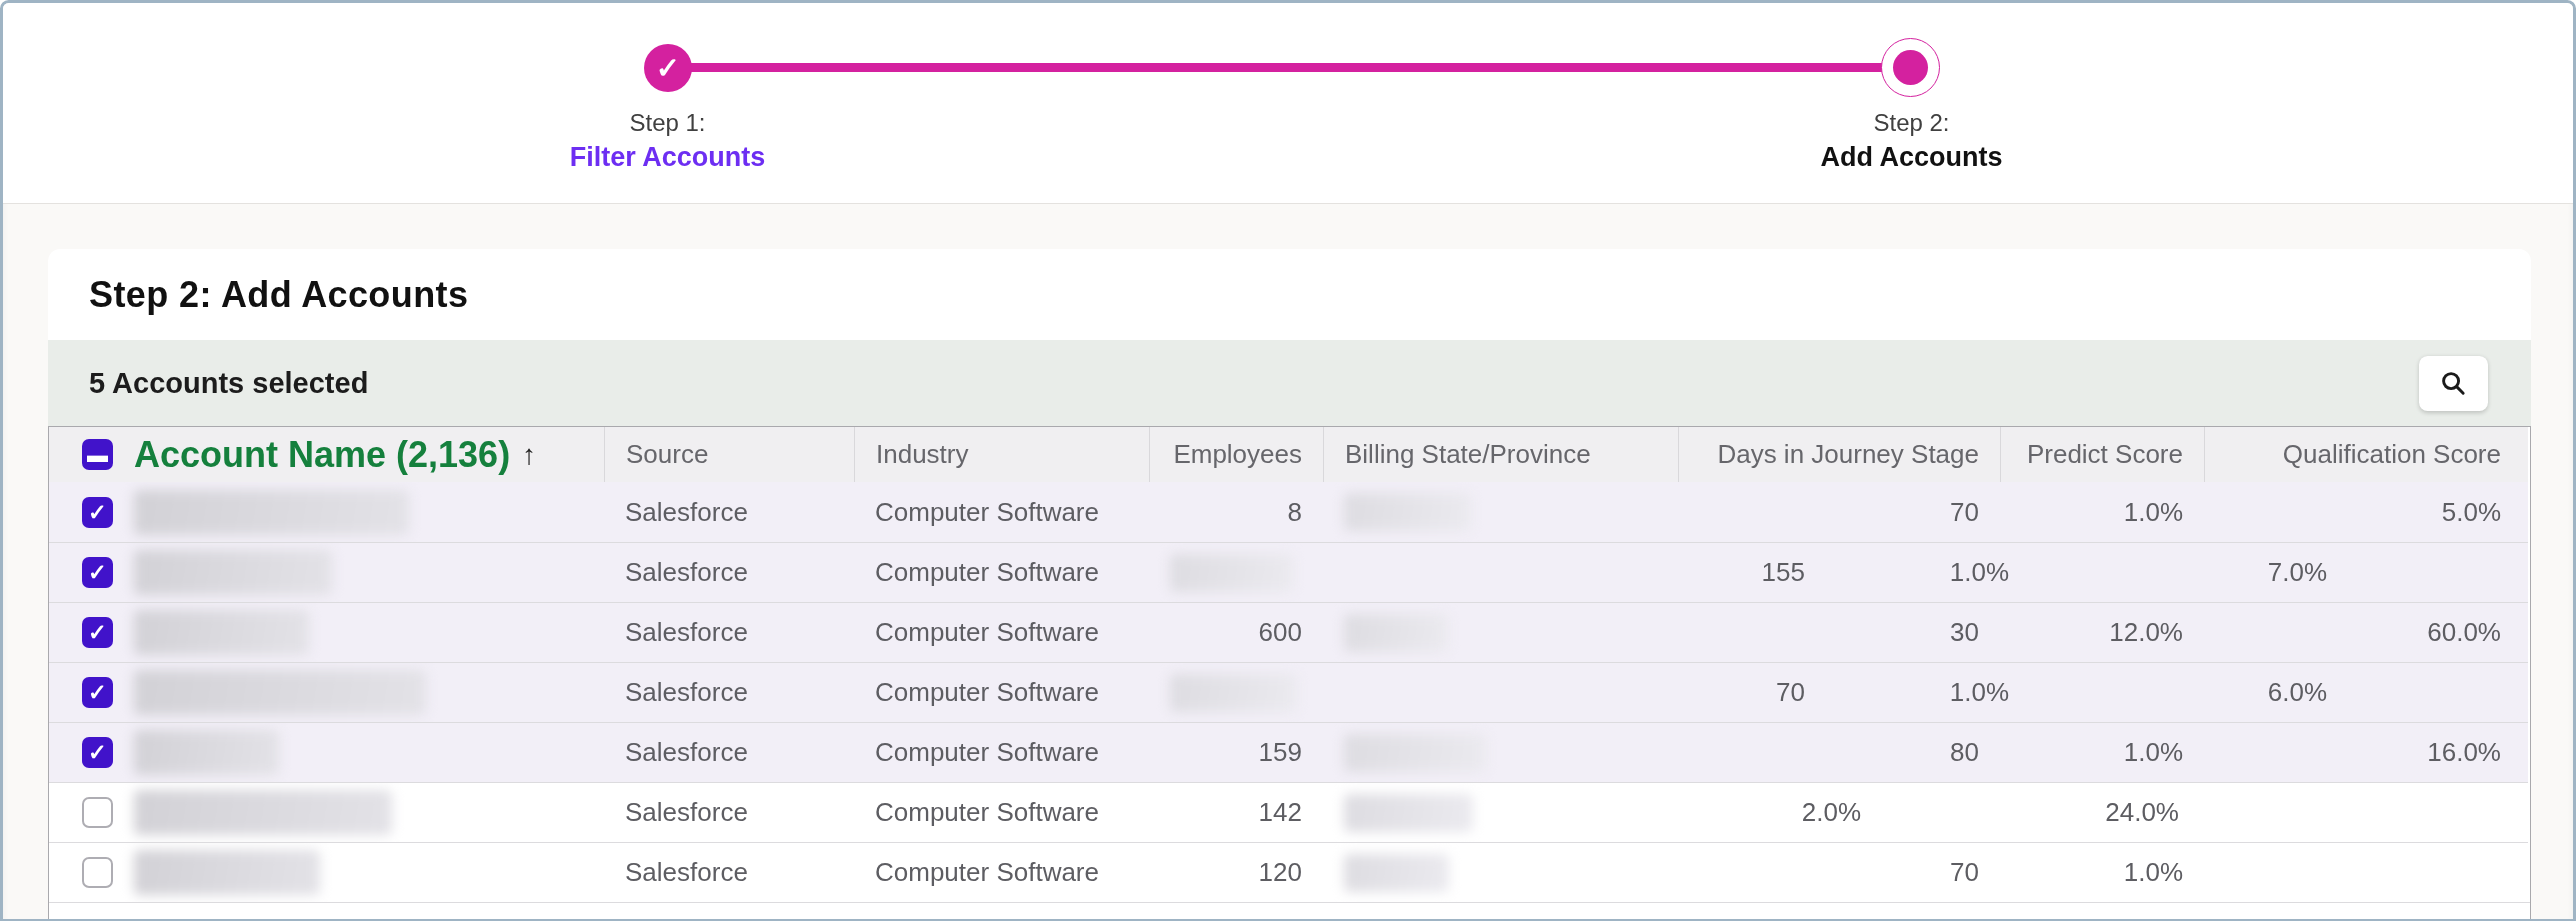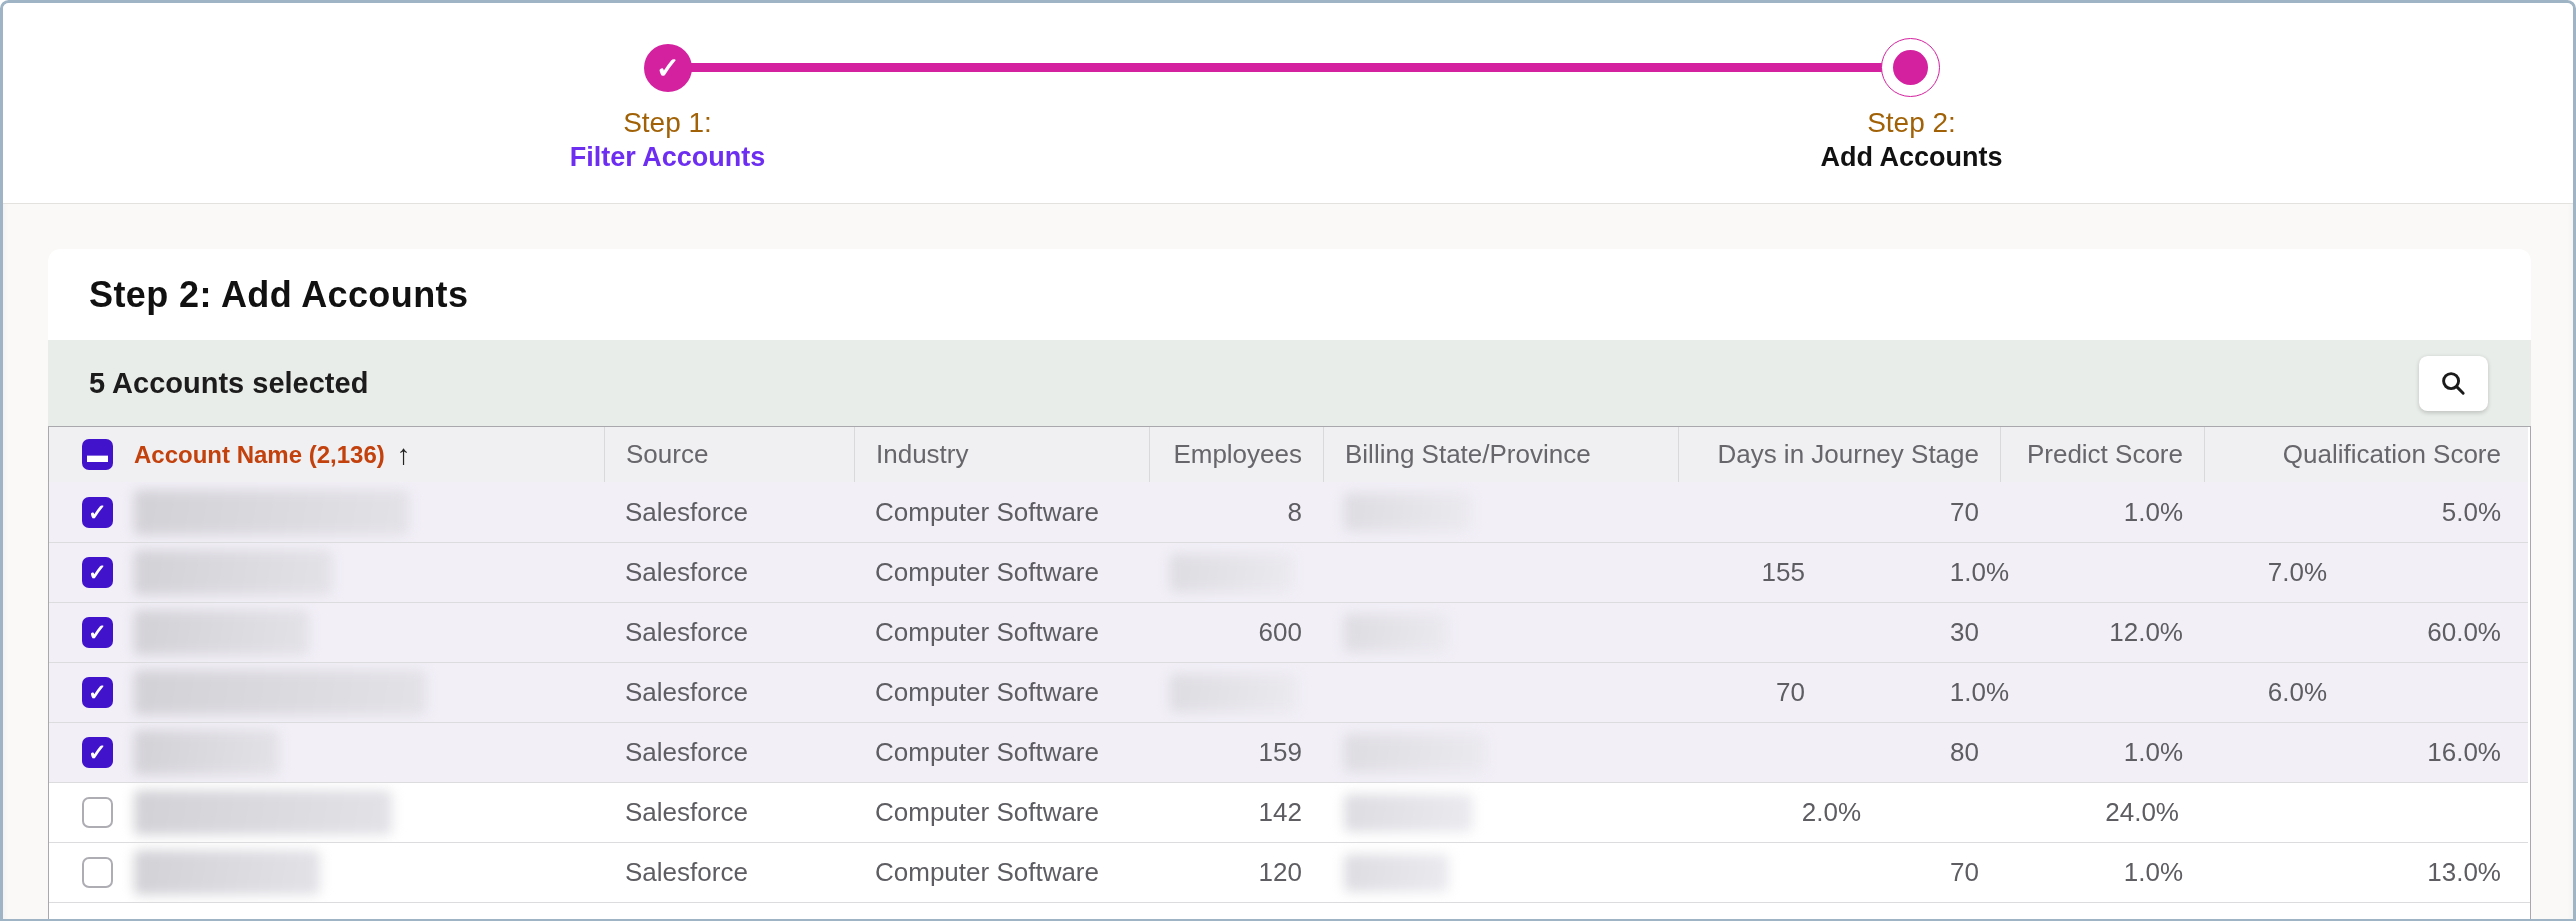--- a/index.html
+++ b/index.html
@@ -29,21 +29,21 @@
     width: 48px; height: 48px; border-radius: 50%;
     display: flex; align-items: center; justify-content: center;
     color: #ffffff; font-size: 29px; font-weight: bold;
   }
   .step-circle-current-ring {
     width: 59px; height: 59px; border-radius: 50%; background: #ffffff;
     display: flex; align-items: center; justify-content: center;
   }
   .step-circle-current-dot { width: 35px; height: 35px; border-radius: 50%; }
   .step-labels { position: absolute; text-align: center; width: 363px; }
-  .step-small { font-size: 28px; color: #a16207; line-height: 35px; }
+  .step-small { font-size: 24px; color: #404040; line-height: 35px; }
   .step-name { font-size: 27px; font-weight: bold; line-height: 35px; }
 
   
   .card {
     position: absolute; left: 45px; top: 246px; width: 2483px; height: 676px;
     background: #ffffff; border-radius: 12px 12px 0 0;
   }
   .card-heading {
     height: 91px; display: flex; align-items: center; padding-left: 41px;
     font-size: 36px; font-weight: 800; color: #111111; letter-spacing: 0.4px;
@@ -84,21 +84,21 @@
   .c-bill  { width: 355px; }
   .c-days  { width: 322px; }
   .c-pred  { width: 204px; }
   .c-qual  { width: 323px; padding-right: 26px; }
 
   .data-row { height: 60px; border-top: 1.7px solid #dcdbde; background: #ffffff; }
   .data-row:first-of-type { border-top: none; }
   .data-row.selected { background: #f2eff7; }
   .partial-row { height: 17.3px; border-top: 1.7px solid #dcdbde; background: #ffffff; }
 
-  .acct-header-label { font-weight: bold; color: #c2410c; font-size: 24px; }
+  .acct-header-label { font-weight: bold; color: #15803d; font-size: 36px; }
   .sort-arrow { font-weight: normal; color: #222222; font-size: 28px; margin-left: 12px; }
 
   .checkbox {
     width: 31px; height: 31px; border-radius: 7px; flex: none;
     display: flex; align-items: center; justify-content: center;
     cursor: pointer; font-size: 22.4px; font-weight: bold; color: #ffffff;
   }
   .checkbox.unchecked { background: #ffffff; border: 2.6px solid #aeadb3; }
   .checkbox.checked, .checkbox.indeterminate { border: none; }
   .checkbox.indeterminate { font-size: 21px; }
@@ -271,21 +271,20 @@
       <span class="redact name" style="width: 186px;"></span>
     </div>
     <div class="tcell c-src cell-text">Salesforce</div>
     <div class="tcell c-ind cell-text">Computer Software</div>
     <div class="tcell c-emp r cell-text">120</div>
     <div class="tcell c-bill">
       <span class="redact bill" style="width: 105px;"></span>
     </div>
     <div class="tcell c-days r cell-text">70</div>
     <div class="tcell c-pred r cell-text">1.0%</div>
-    <div class="tcell c-qual r cell-text">13.0%</div>
   </div>
 </div>
 
       <div class="partial-row"></div>
     </div>
   </div>
 </div>
 
 
 </body></html>

